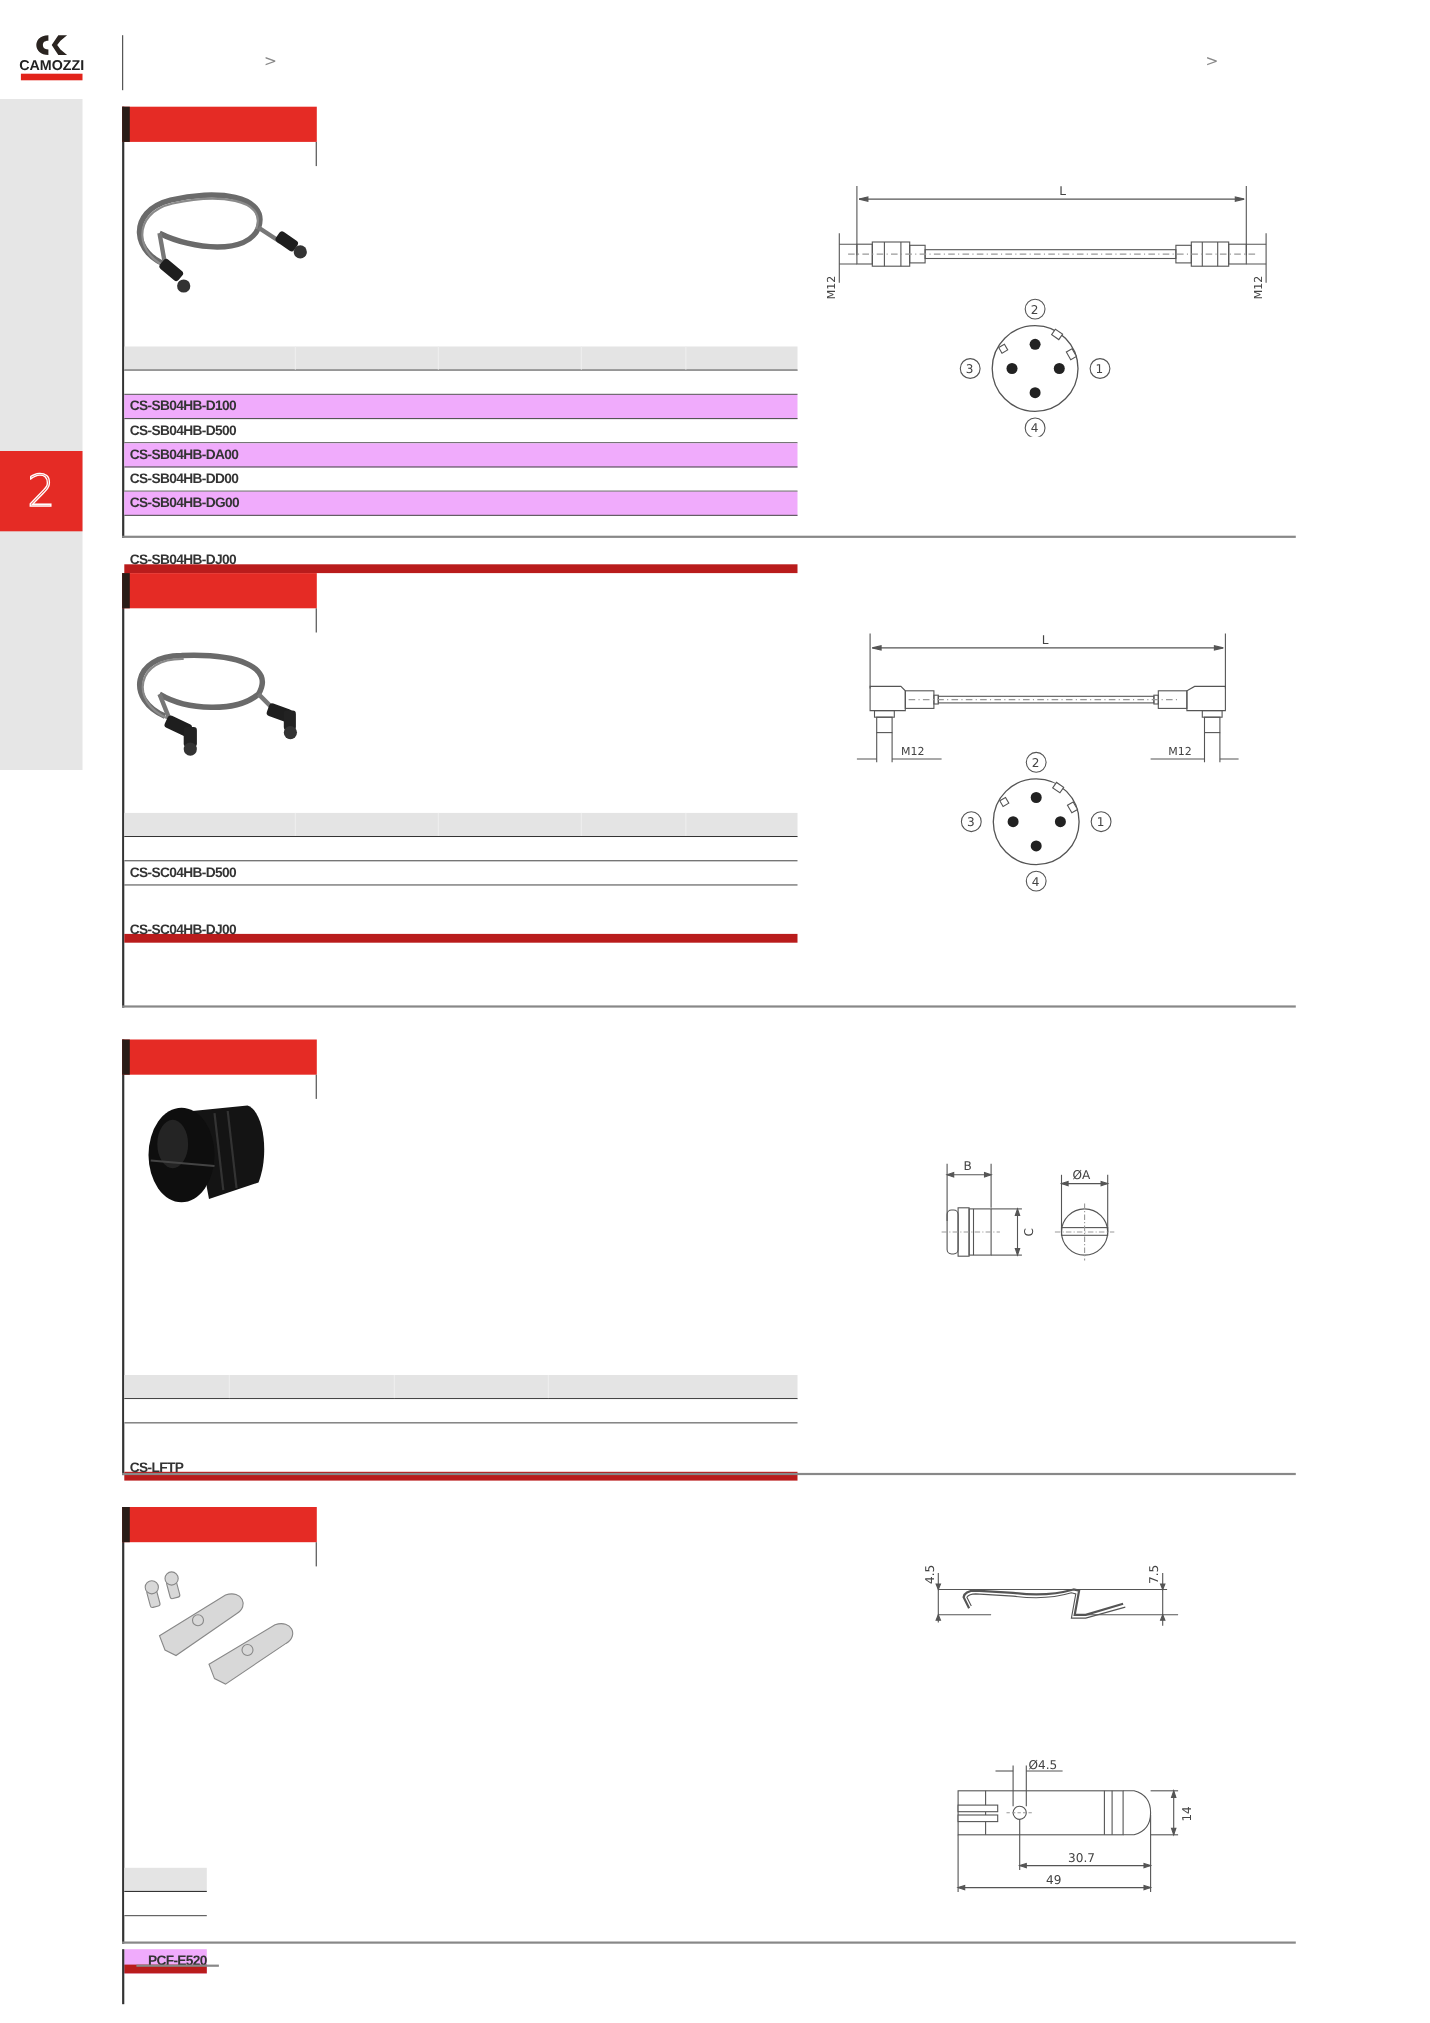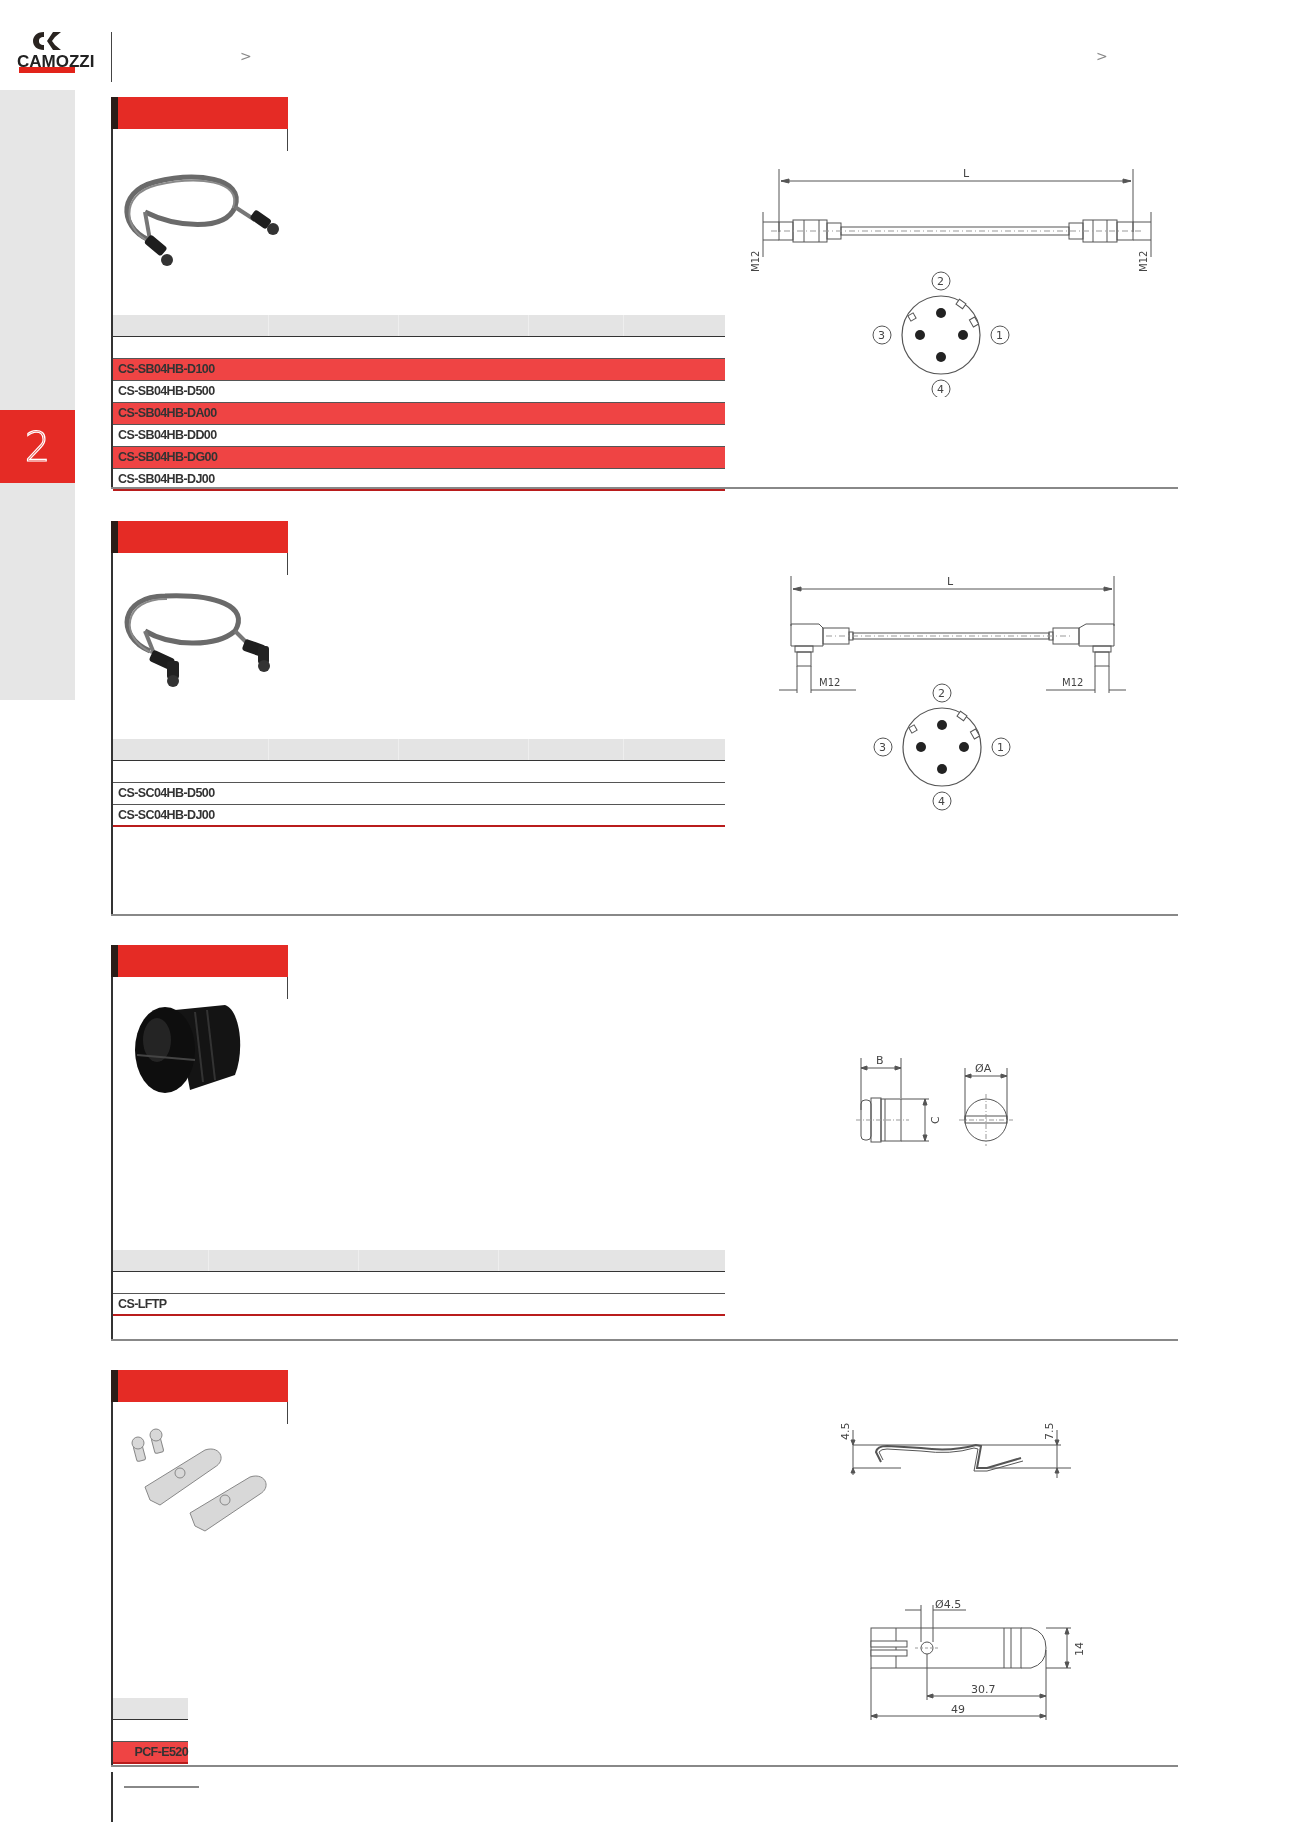--- a/index.html
+++ b/index.html
@@ -3,21 +3,21 @@
 <meta charset="utf-8">
 <style>
   * { box-sizing: border-box; margin: 0; padding: 0; }
   html, body { width: 1300px; height: 1839px; background: #ffffff; overflow: hidden; }
   body { position: relative; font-family: "Liberation Sans", sans-serif; color: #333; }
 
   
   .logo { position: absolute; left: 17px; top: 30px; width: 60px; height: 45px; }
   .logo .mark { position: absolute; left: 14px; top: 0; width: 34px; height: 22px; }
   .logo .word { position: absolute; left: 0; top: 22px; width: 60px; text-align: center;
-                font-family: "Liberation Sans", sans-serif; font-weight: bold; font-size: 17px; color: #222; letter-spacing: 0; }
+                font-family: "Liberation Sans", sans-serif; font-weight: bold; font-size: 13px; color: #222; letter-spacing: 0; }
   .logo .bar { position: absolute; left: 2px; top: 37px; width: 56px; height: 6px; background: #e2231a; }
 
   .header-rule { position: absolute; left: 111px; top: 32px; width: 1px; height: 50px; background: #444; }
   .crumb-sep { position: absolute; top: 48px; font-size: 14px; color: #888; font-family: "DejaVu Sans", sans-serif; }
 
   
   .side-tab { position: absolute; left: 0; top: 90px; width: 75px; height: 610px; background: #e6e6e6; }
   .side-num { position: absolute; left: 0; top: 410px; width: 75px; height: 73px; background: #e52b25;
               display: flex; align-items: center; justify-content: center; }
   .side-num span { font-family: "DejaVu Sans", sans-serif; font-size: 40px; font-weight: 300;
@@ -33,22 +33,22 @@
 
   .product-img { position: absolute; left: 4px; width: 172px; height: 140px; }
 
   
   .ptable { position: absolute; left: 2px; width: 612px; }
   .ptable .thead { height: 22px; background: #e4e4e4; border-bottom: 1.5px solid #333; position: relative; }
   .ptable .tsub { height: 22px; background: #fff; border-bottom: 1.5px solid #555; position: relative; }
   .ptable .trow { height: 22px; border-bottom: 1.5px solid #555; position: relative;
                   font-size: 12.5px; font-weight: bold; color: #333; line-height: 21px; padding-left: 5px;
                   letter-spacing: -0.6px; }
-  .ptable .trow.alt { background: #ef4444; }
-  .ptable .trow:last-child { border-bottom: 2px solid #b91c1c; }
+  .ptable .trow.alt { background: #f0abfc; }
+  .ptable .trow:last-child { border-bottom: 8px solid #b91c1c; margin-top: 30px; }
   .col-div { position: absolute; top: 0; bottom: 0; width: 1px; background: #eeeeee; }
 
   
   .drawing { position: absolute; }
   svg text { font-family: "DejaVu Sans", sans-serif; fill: #444; }
 
   
   .footer-rule { position: absolute; left: 111px; top: 1772px; width: 1.5px; height: 50px; background: #333; }
   .footer-line { position: absolute; left: 124px; top: 1786px; width: 75px; height: 2px; background: #888; }
 </style>

